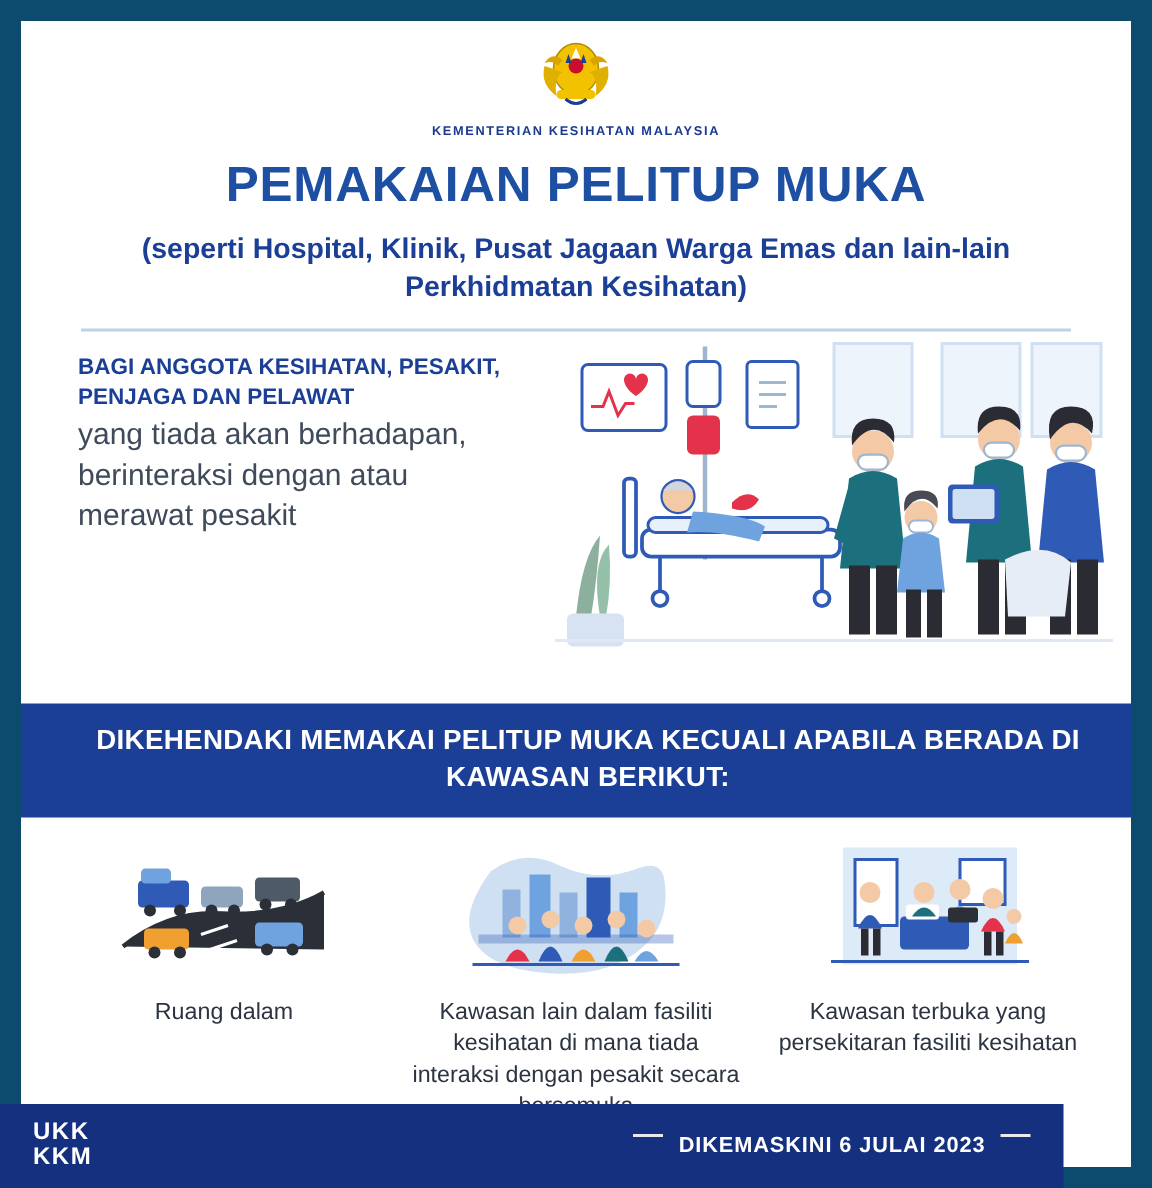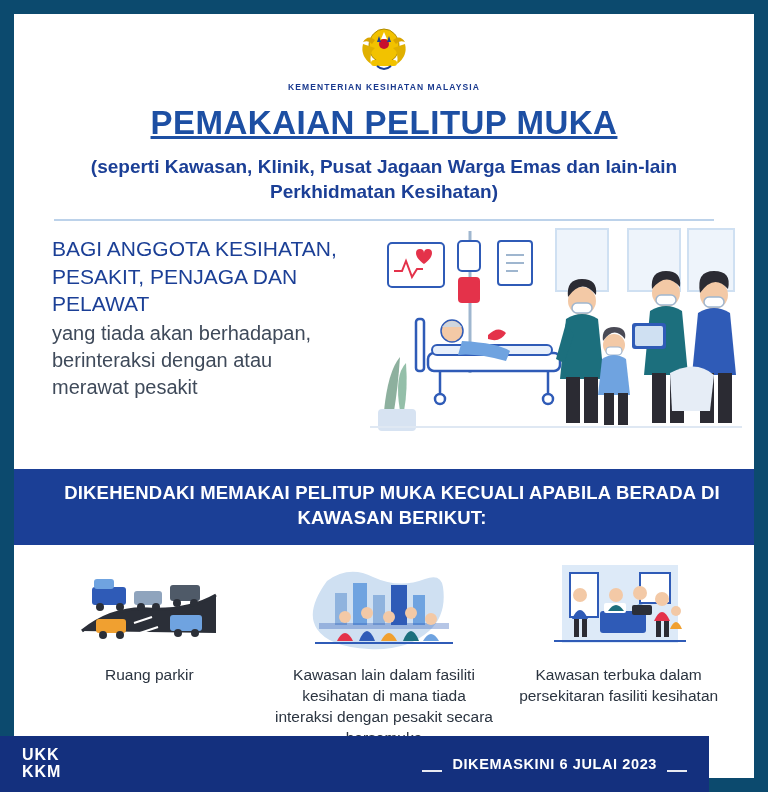--- a/index.html
+++ b/index.html
@@ -55,21 +55,20 @@
 
   
   .title1 {
     margin-top: 14px;
     text-align: center;
     color: #1d4fa3;
     font-size: 33px;
     font-weight: bold;
     letter-spacing: 0.5px;
     line-height: 1.05;
-    text-decoration: underline;
   }
   .title2-wrap {
     margin-top: 7px;
     display: flex;
     justify-content: center;
   }
   .title2 {
     background: #1b3f96;
     color: #ffffff;
     font-size: 31px;
@@ -102,22 +101,22 @@
     position: relative;
     height: 228px;
   }
   .mid-text {
     width: 340px;
     padding-left: 38px;
     box-sizing: border-box;
   }
   .mid-bold {
     color: #1b3f96;
-    font-size: 21px;
-    font-weight: normal;
+    font-size: 15px;
+    font-weight: bold;
     line-height: 1.32;
   }
   .mid-light {
     margin-top: 2px;
     color: #3f4a5a;
     font-size: 20px;
     line-height: 1.35;
   }
   .illus-hospital {
     position: absolute;
@@ -190,21 +189,21 @@
     letter-spacing: 1px;
     border: 0;
   }
   .ukk div { display: block; }
   .updated {
     color: #ffffff;
     font-size: 14.5px;
     font-weight: bold;
     letter-spacing: 0.6px;
     display: flex;
-    align-items: flex-end;
+    align-items: flex-start;
     gap: 10px;
   }
   .dash {
     display: inline-block;
     width: 20px;
     height: 2px;
     background: #ffffff;
     opacity: 0.9;
   }
   .madani {
@@ -251,21 +250,21 @@
           <rect x="18" y="36" width="26" height="6" rx="3" fill="#f2c200"></rect>
           <path d="M24 42 q7 6 14 0" stroke="#1b3f96" stroke-width="2" fill="none"></path>
           <path d="M26 12 l2 6 h-4 z" fill="#1b3f96"></path>
           <path d="M36 12 l2 6 h-4 z" fill="#1b3f96"></path>
         </svg>
       </div>
       <div class="ministry-name">KEMENTERIAN KESIHATAN MALAYSIA</div>
     </div>
 
     <div class="title1">PEMAKAIAN PELITUP MUKA</div>
-    <div class="subtitle">(seperti Kawasan, Klinik, Pusat Jagaan Warga Emas dan lain-lain Perkhidmatan Kesihatan)</div>
+    <div class="subtitle">(seperti Hospital, Klinik, Pusat Jagaan Warga Emas dan lain-lain Perkhidmatan Kesihatan)</div>
     <div class="divider"></div>
 
     <div class="mid">
       <div class="mid-text">
         <div class="mid-bold">BAGI ANGGOTA KESIHATAN, PESAKIT, PENJAGA DAN PELAWAT</div>
         <div class="mid-light">yang tiada akan berhadapan, berinteraksi dengan atau merawat pesakit</div>
       </div>
 
       <div class="illus-hospital">
         <svg viewBox="0 0 372 215" width="372" height="215">
@@ -366,21 +365,21 @@
             <rect x="22" y="58" width="30" height="14" rx="3" fill="#f0a030"></rect>
             <circle cx="29" cy="74" r="4" fill="#2b2f38"></circle>
             <circle cx="46" cy="74" r="4" fill="#2b2f38"></circle>
             <rect x="96" y="54" width="32" height="16" rx="3" fill="#6fa3e0"></rect>
             <circle cx="104" cy="72" r="4" fill="#2b2f38"></circle>
             <circle cx="121" cy="72" r="4" fill="#2b2f38"></circle>
             <line x1="60" y1="62" x2="78" y2="56" stroke="#ffffff" stroke-width="2"></line>
             <line x1="66" y1="72" x2="84" y2="66" stroke="#ffffff" stroke-width="2"></line>
           </svg>
         </div>
-        <div class="item-label">Ruang parkir</div>
+        <div class="item-label">Ruang dalam</div>
       </div>
 
       <div class="item">
         <div class="item-art">
           <svg viewBox="0 0 150 92" width="150" height="92">
             <path d="M18 20 q22 -16 46 -4 q26 12 52 2 q16 -6 18 8 q4 28 -14 44 q-22 20 -60 18 q-40 -2 -52 -20 q-12 -18 10 -48z" fill="#cfe0f2"></path>
             <rect x="26" y="32" width="12" height="32" fill="#8fb3de"></rect>
             <rect x="44" y="22" width="14" height="42" fill="#6fa3e0"></rect>
             <rect x="64" y="34" width="12" height="30" fill="#8fb3de"></rect>
             <rect x="82" y="24" width="16" height="40" fill="#2f5bb7"></rect>
@@ -426,21 +425,21 @@
 
             <circle cx="118" cy="38" r="7" fill="#f3c9a6"></circle>
             <path d="M110 60 q8 -18 16 0z" fill="#e4324a"></path>
             <rect x="112" y="60" width="5" height="16" fill="#2b2b33"></rect>
             <rect x="120" y="60" width="5" height="16" fill="#2b2b33"></rect>
             <circle cx="132" cy="50" r="5" fill="#f3c9a6"></circle>
             <path d="M126 68 q6 -14 12 0z" fill="#f0a030"></path>
             <line x1="10" y1="80" x2="142" y2="80" stroke="#2f5bb7" stroke-width="2"></line>
           </svg>
         </div>
-        <div class="item-label">Kawasan terbuka dalam persekitaran fasiliti kesihatan</div>
+        <div class="item-label">Kawasan terbuka yang persekitaran fasiliti kesihatan</div>
       </div>
 
     </div>
   </div>
 
   <div class="footer">
     <div class="ukk">
       <div>UKK</div>
       <div>KKM</div>
     </div>

